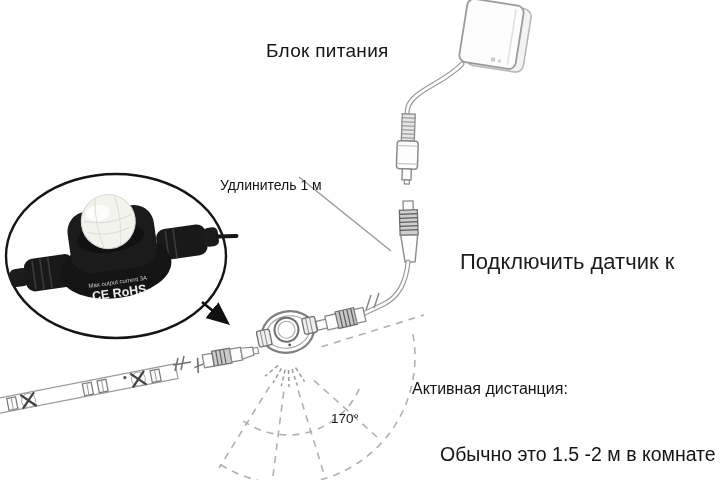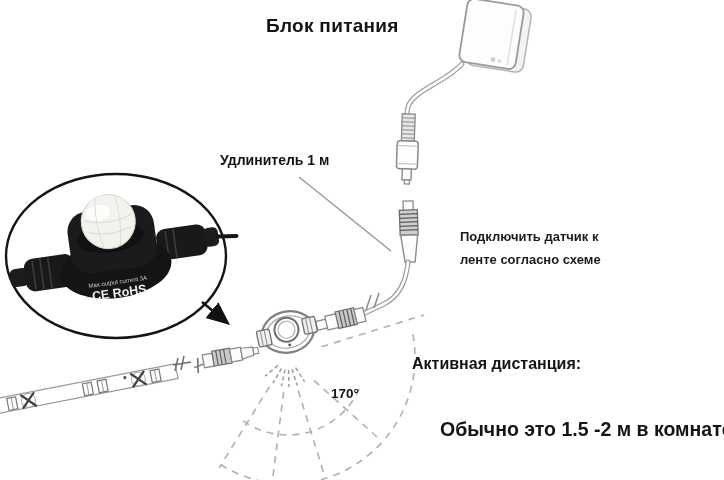--- a/index.html
+++ b/index.html
@@ -1,24 +1,24 @@
 <!DOCTYPE html>
 <html><head>
 <meta charset="utf-8">
 <style>
   html,body{margin:0;padding:0;background:#fff;}
   #canvas{
     position:relative;width:724px;height:480px;background:#ffffff;overflow:hidden;
     font-family:"Liberation Sans","DejaVu Sans",sans-serif;color:#111;
   }
   #lineart{position:absolute;left:0;top:0;}
-  .lbl{position:absolute;font-weight:700;color:#141414;white-space:nowrap;line-height:1.2;}
+  .lbl{position:absolute;font-weight:400;color:#141414;white-space:nowrap;line-height:1.2;margin-top:25px;}
   .lbl-power{left:266px;top:15px;font-size:19px;letter-spacing:.3px;}
   .lbl-ext{left:220px;top:152px;font-size:14px;}
-  .lbl-connect{left:460px;top:225px;font-size:13px;line-height:23px;color:#1c1c1c;}
+  .lbl-connect{left:460px;top:225px;font-size:22px;line-height:23px;color:#1c1c1c;}
   .lbl-act-title{left:412px;top:354px;font-size:16px;}
   .lbl-act-detail{left:434px;top:375px;font-size:15px;}
   .lbl-room{left:440px;top:418px;font-size:19.5px;}
   .lbl-angle{left:331px;top:386px;font-size:13.5px;}
 </style>
 </head>
 <body>
 
 <div id="canvas">
 
@@ -205,18 +205,17 @@
       <text x="114" y="297" text-anchor="middle" font-size="12.5" font-weight="bold" fill="#ededed" font-family="Liberation Sans, sans-serif">CE RoHS</text>
     </g>
 
     <line x1="202" y1="302" x2="227" y2="322.5" stroke="#111" stroke-width="2.6" marker-end="url(#arrowhead)"></line>
   </svg>
 
   <div class="lbl lbl-power">Блок питания</div>
   <div class="lbl lbl-ext">Удлинитель 1 м</div>
   <div class="lbl lbl-connect">
     <span>Подключить датчик к</span><br>
-    <span>ленте согласно схеме</span>
   </div>
   <div class="lbl lbl-act-title">Активная дистанция:</div>
   <div class="lbl lbl-room">Обычно это 1.5 -2 м в комнате</div>
   <div class="lbl lbl-angle">170°</div>
 </div>
 
 </body></html>

